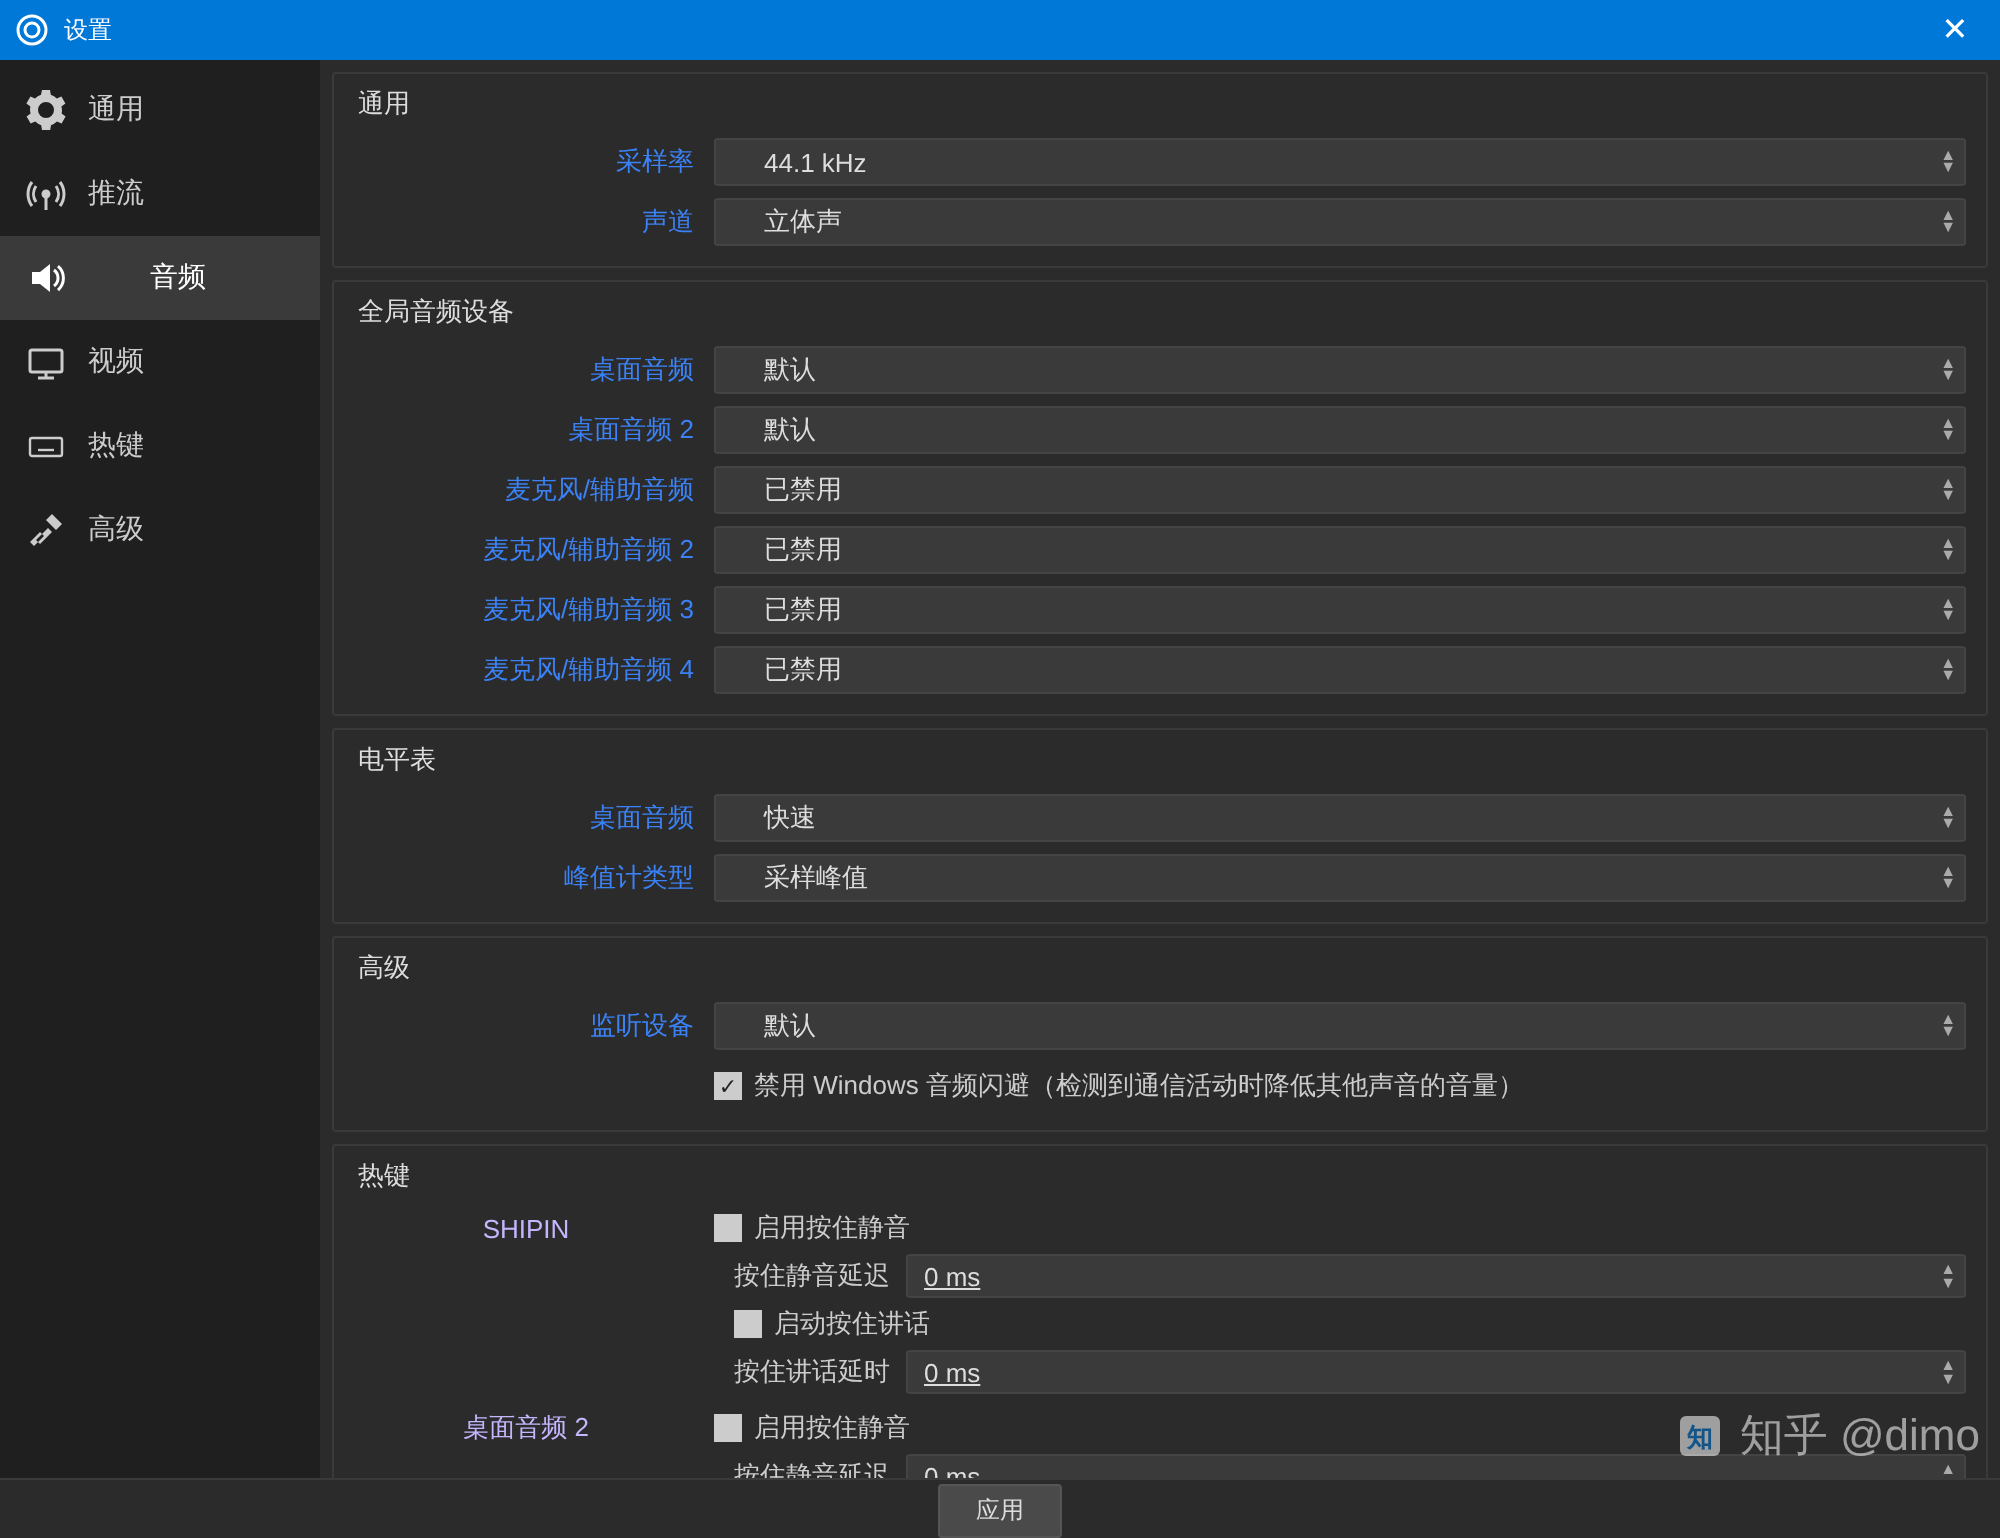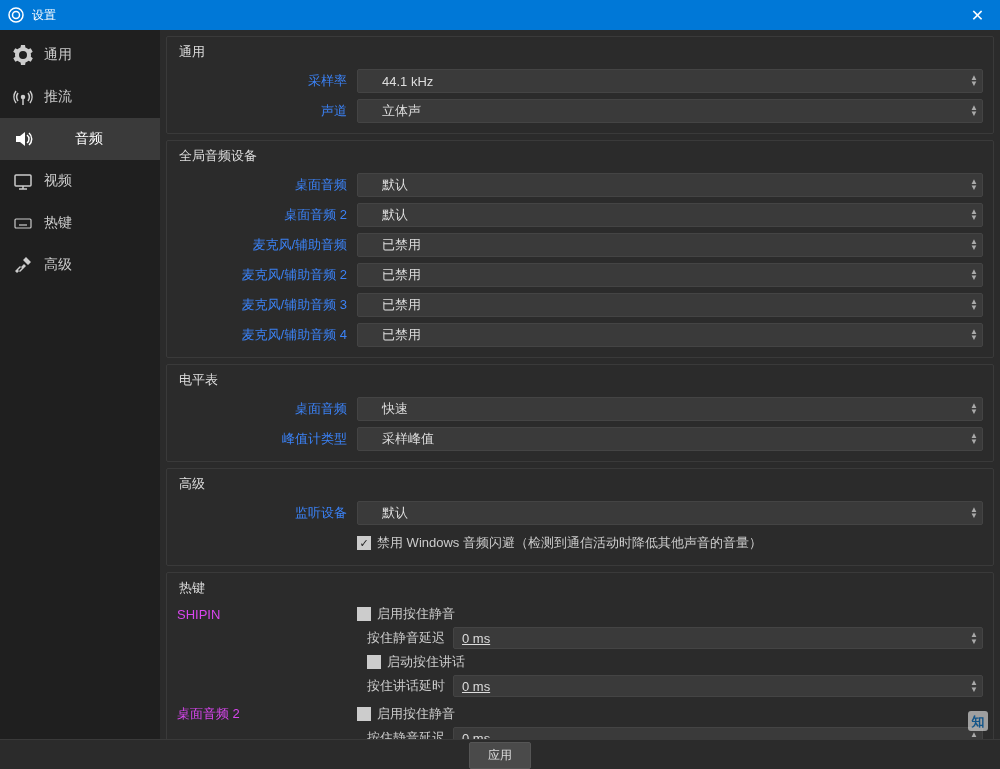--- a/index.html
+++ b/index.html
@@ -40,21 +40,21 @@
 
 .hotkey-subrow { display: flex; align-items: center; margin-bottom: 4px; gap: 8px; padding-left: 190px; }
 .hotkey-label { color: #ccc; font-size: 13px; min-width: 72px; }
 
 .footer { height: 30px; background: #2b2b2b; display: flex; justify-content: flex-end; align-items: center; padding: 0 6px; gap: 4px; border-top: 1px solid #3a3a3a; flex-direction: column; }
 .footer-btn { background: #4a4a4a; color: #ddd; border: 1px solid #555; padding: 4px 18px; font-size: 12px; cursor: pointer; border-radius: 2px; }
 
 .watermark { position: absolute; bottom: 36px; right: 10px; color: rgba(255,255,255,0.55); font-size: 22px; pointer-events: none; display: flex; align-items: center; gap: 8px; }
 .watermark svg { opacity: 0.55; }
 
-.hotkey-group-label { width: 180px; text-align: left; color: #d946ef; font-size: 13px; padding-right: 8px; flex-shrink: 0; }
+.hotkey-group-label { width: 180px; text-align: center; color: #c4b5fd; font-size: 13px; padding-right: 8px; flex-shrink: 0; }
 .hotkey-first { display:flex; align-items:center; margin-bottom:4px;}
 </style>
 </head>
 <body>
 
 <div class="titlebar">
   <span class="app-icon">
     <svg width="16" height="16" viewBox="0 0 16 16">
         <circle cx="8" cy="8" r="7" fill="none" stroke="#fff" stroke-width="1.5"></circle>
         <circle cx="8" cy="8" r="3.5" fill="none" stroke="#fff" stroke-width="1.5"></circle>
@@ -348,13 +348,14 @@
   <button class="footer-btn">确定</button>
   <button class="footer-btn">取消</button>
   <button class="footer-btn">应用</button>
 </div>
 
 <div class="watermark">
   <svg width="24" height="24" viewBox="0 0 24 24" fill="#fff">
       <rect x="2" y="2" width="20" height="20" rx="3"></rect>
       <text x="12" y="17" text-anchor="middle" fill="#0078d7" font-size="13" font-weight="bold">知</text>
     </svg>
+  <span>知乎 @dimo</span>
 </div>
 
 </body></html>

